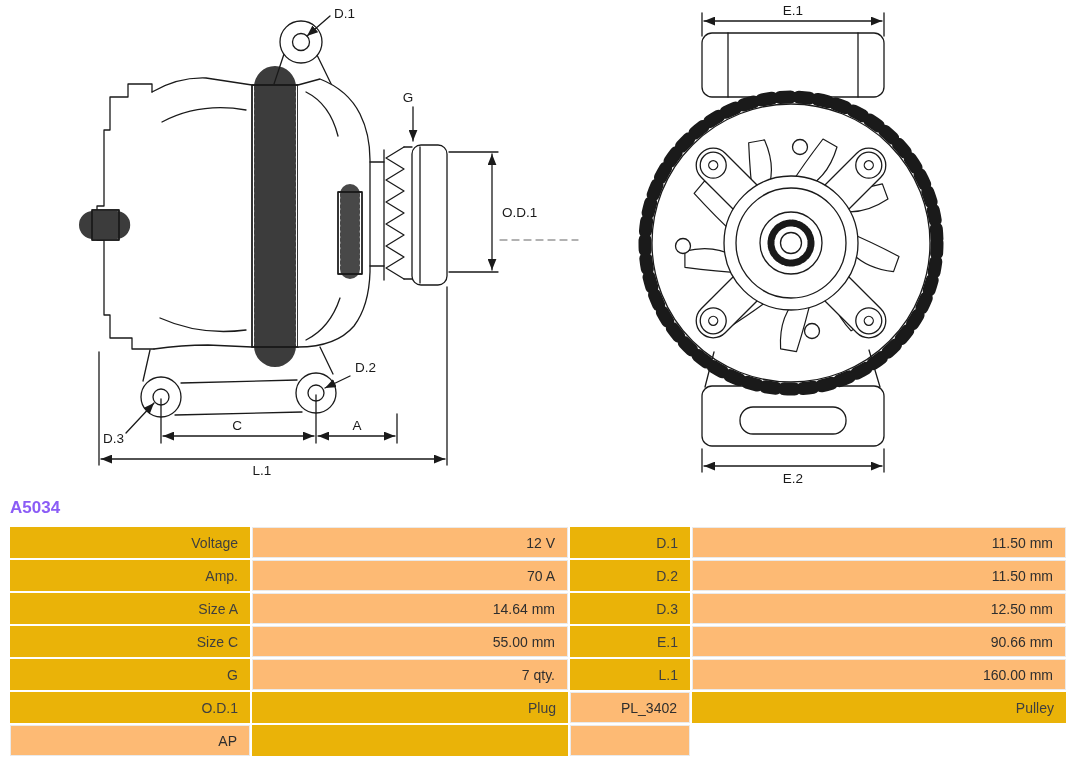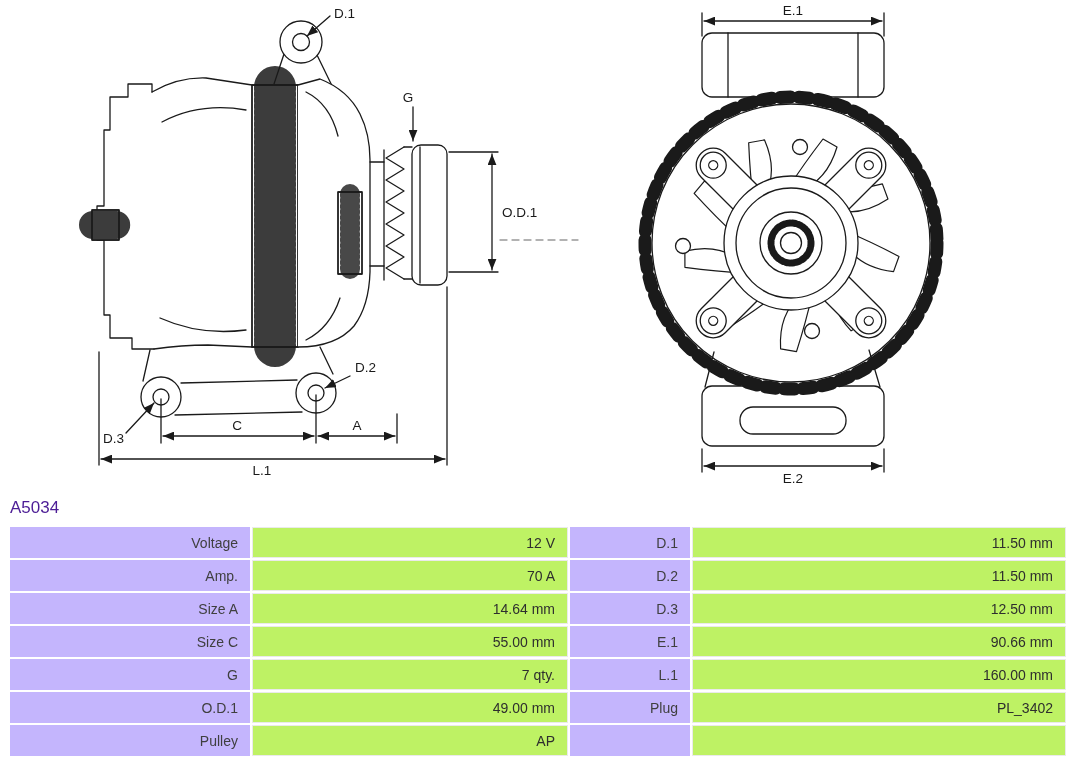--- a/index.html
+++ b/index.html
@@ -9,37 +9,37 @@
   .drawing { position:absolute; top:0; left:0; }
   svg text.dim {
     font-family:"Liberation Sans", sans-serif;
     font-size:13.5px;
     fill:#1a1a1a;
     stroke:none;
   }
 
   .part-number {
     position:absolute; top:498px; left:10px;
-    font-size:17px; font-weight:400; color:#4c1d95;text-align:center;
+    font-size:17px; font-weight:700; color:#8b5cf6;text-align:center;
   }
 
   .spec-table {
     position:absolute; top:527px; left:10px; width:1056px;
     display:grid;
     grid-template-columns:240px 316px 120px 374px;
     grid-auto-rows:31px;
     gap:2px;
   }
   .cell {
     display:flex; align-items:center; justify-content:flex-end;
     padding:0 12px; box-sizing:border-box;
     font-size:14px; white-space:nowrap; overflow:hidden;
   }
-  .cell.label { background:#c4b5fd; color:#3f3f3f; }
-  .cell.value { background:#bef264; border:1px solid #eaeaea; color:#2e2e2e; }
+  .cell.label { background:#eab308; color:#3f3f3f; }
+  .cell.value { background:#fdba74; border:1px solid #eaeaea; color:#2e2e2e; }
 </style>
 </head>
 <body>
 
 <div class="page">
 
   <svg class="drawing" width="1080" height="495" viewBox="0 0 1080 495">
     <defs>
       <marker id="arw" viewBox="0 0 10 8" markerWidth="11" markerHeight="9" markerUnits="userSpaceOnUse" refX="10" refY="4" orient="auto-start-reverse">
         <path d="M0,0 L10,4 L0,8 Z" fill="#1a1a1a"></path>
@@ -205,21 +205,20 @@
     <div class="cell value">55.00 mm</div>
     <div class="cell label">E.1</div>
     <div class="cell value">90.66 mm</div>
 
     <div class="cell label">G</div>
     <div class="cell value">7 qty.</div>
     <div class="cell label">L.1</div>
     <div class="cell value">160.00 mm</div>
 
     <div class="cell label">O.D.1</div>
-    <div class="cell value">49.00 mm</div>
     <div class="cell label">Plug</div>
     <div class="cell value">PL_3402</div>
 
     <div class="cell label">Pulley</div>
     <div class="cell value">AP</div>
     <div class="cell label"></div>
     <div class="cell value"></div>
   </div>
 
 </div>

